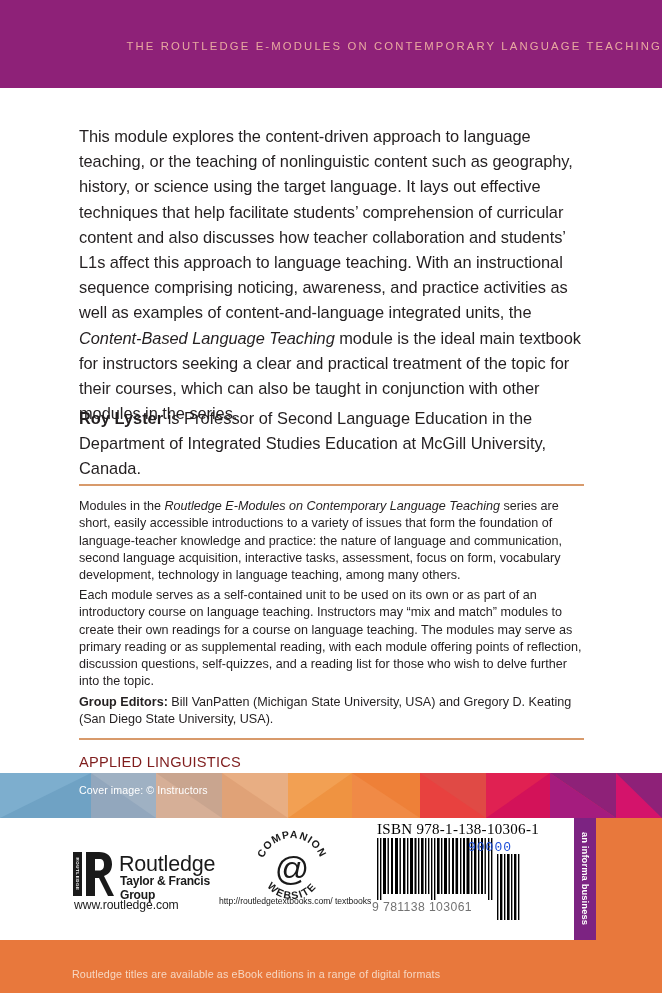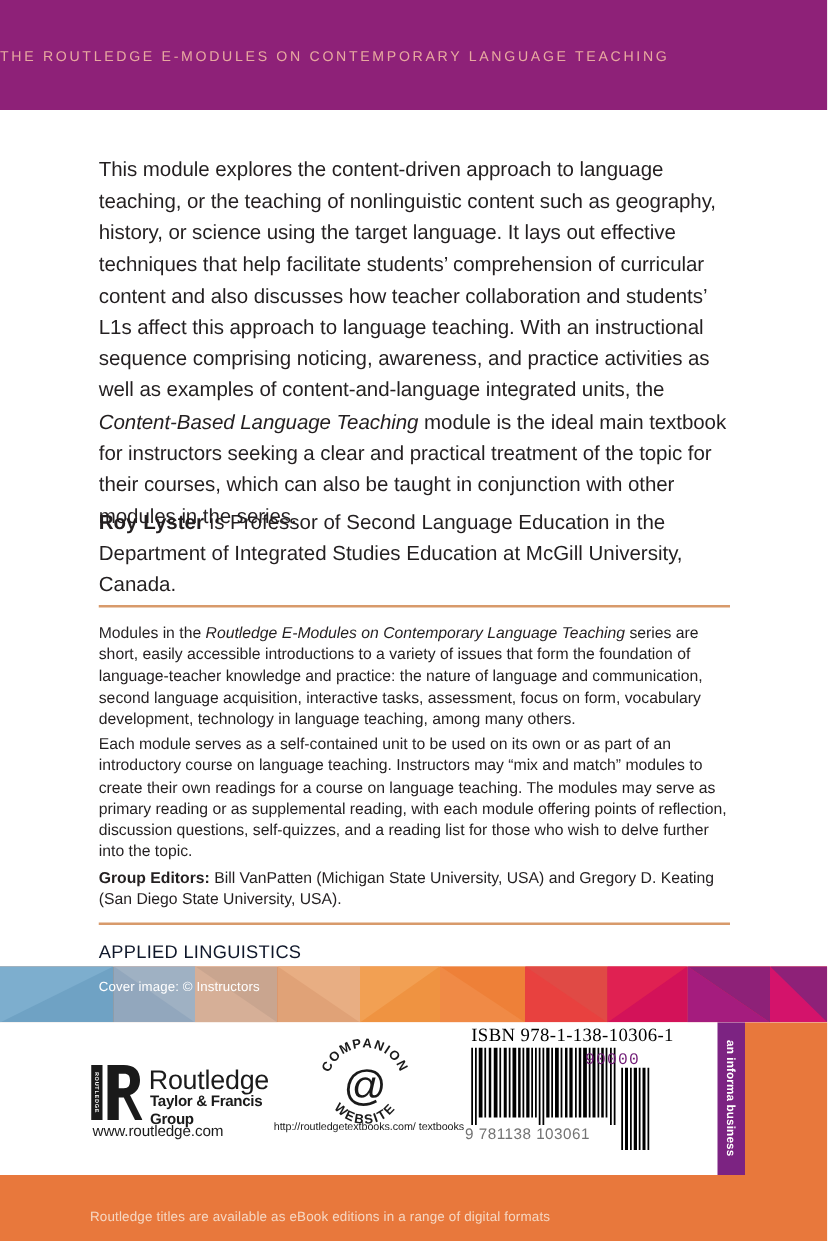--- a/index.html
+++ b/index.html
@@ -25,21 +25,21 @@
     top: 0;
     width: 662px;
     height: 88px;
     background: #8E2178;
   }
   .series-strip {
     position: absolute;
     left: 0;
     top: 40px;
     width: 662px;
-    text-align: left;
+    text-align: right;
     color: #E8A9A0;
     font-size: 11.3px;
     letter-spacing: 2.15px;
     font-weight: 400;
     white-space: nowrap;
   }
 
   
   .body-area {
     position: absolute;
@@ -96,21 +96,21 @@
   .para-1 { top: 410px; }
   .para-2 { top: 499px; }
   .para-3 { top: 606px; }
 
   .subject {
     position: absolute;
     left: 79px;
     top: 666px;
     font-size: 14.6px;
     letter-spacing: 0.25px;
-    color: #0f172a;
+    color: #7f1d1d;
   }
 
   
   .tri-band {
     position: absolute;
     left: 0;
     top: 773px;
     width: 662px;
     height: 45px;
     overflow: hidden;
@@ -312,21 +312,21 @@
     color: #737373;
     letter-spacing: 0.4px;
     white-space: nowrap;
   }
   .addon-digits {
     position: absolute;
     left: 96px;
     top: 22px;
     font-family: "Liberation Mono", "DejaVu Sans Mono", monospace;
     font-size: 13px;
-    color: #701a75;
+    color: #1d4ed8;
     letter-spacing: 1px;
   }
   .barcode-addon {
     position: absolute;
     left: 124px;
     top: 36px;
     width: 26px;
     height: 66px;
   }
 </style>

